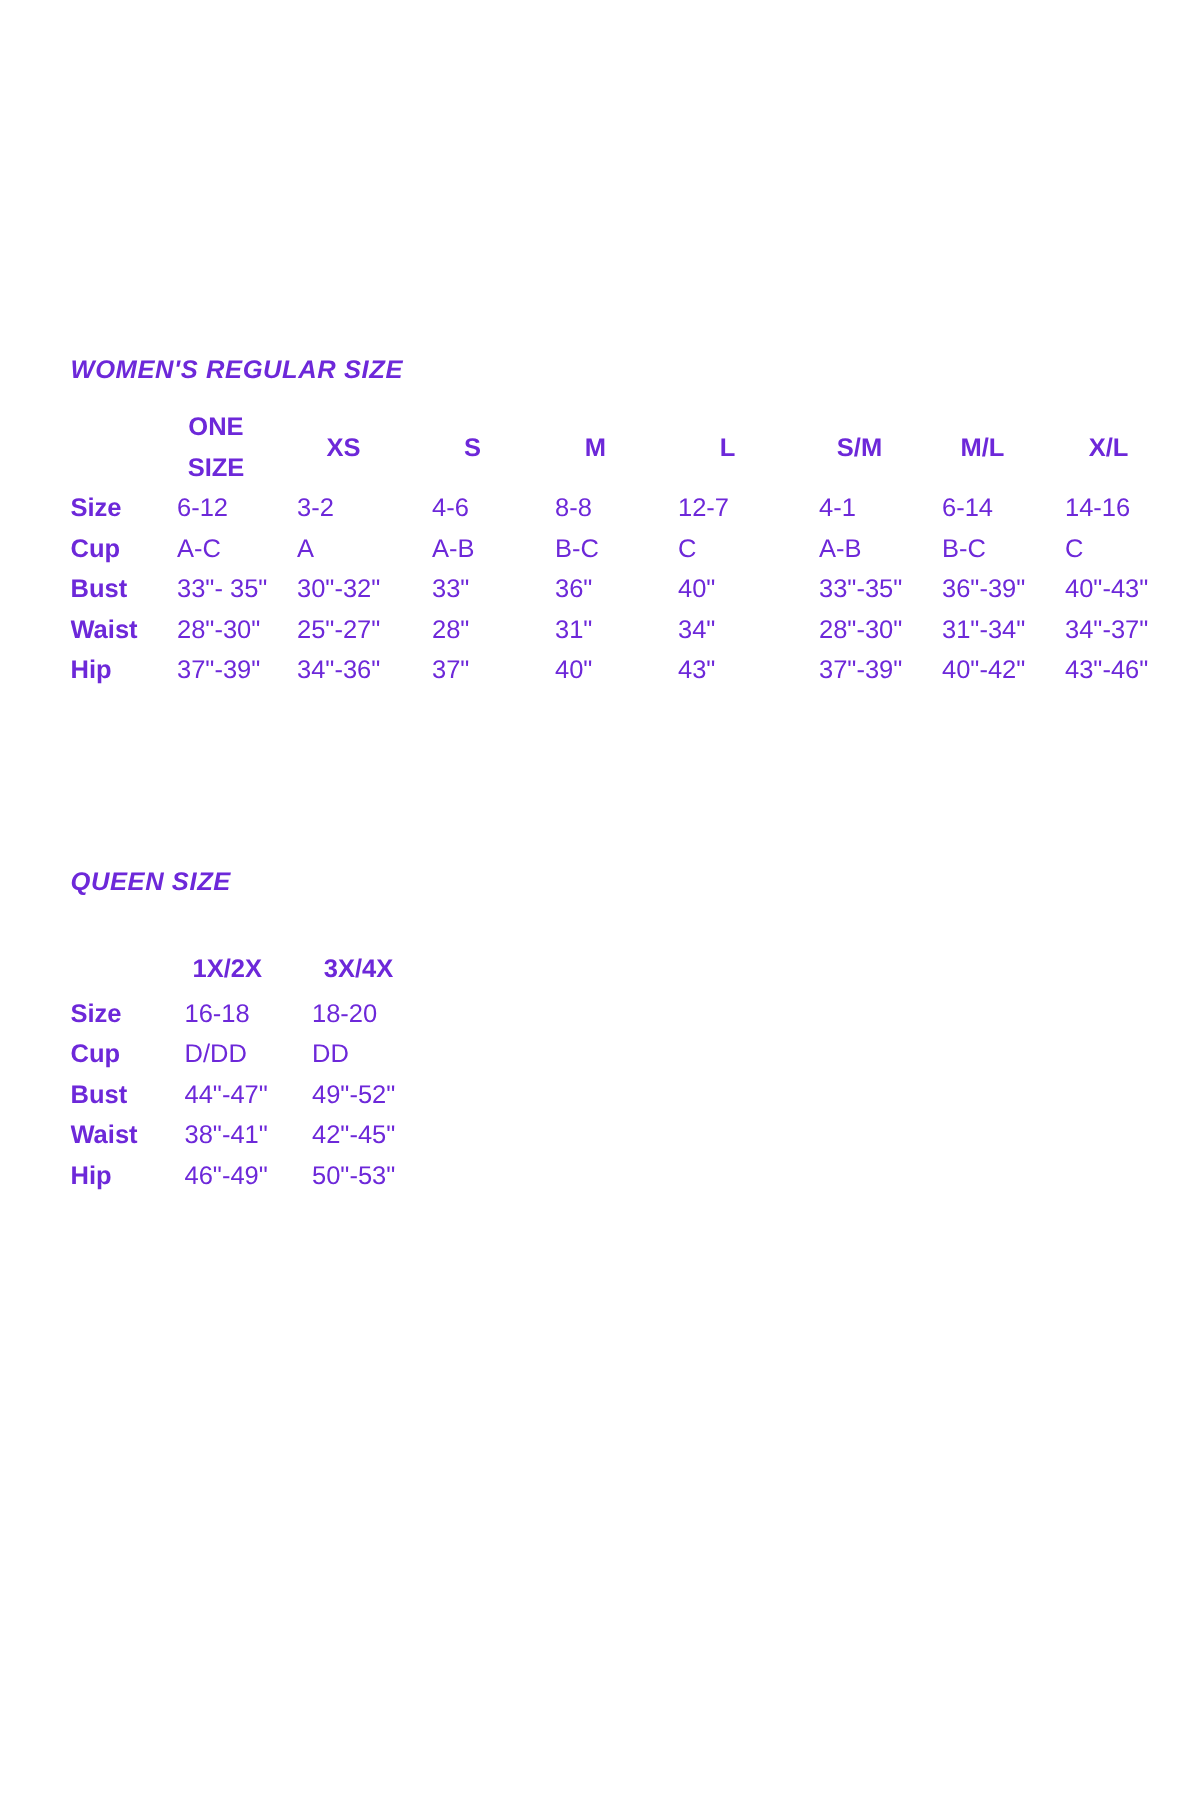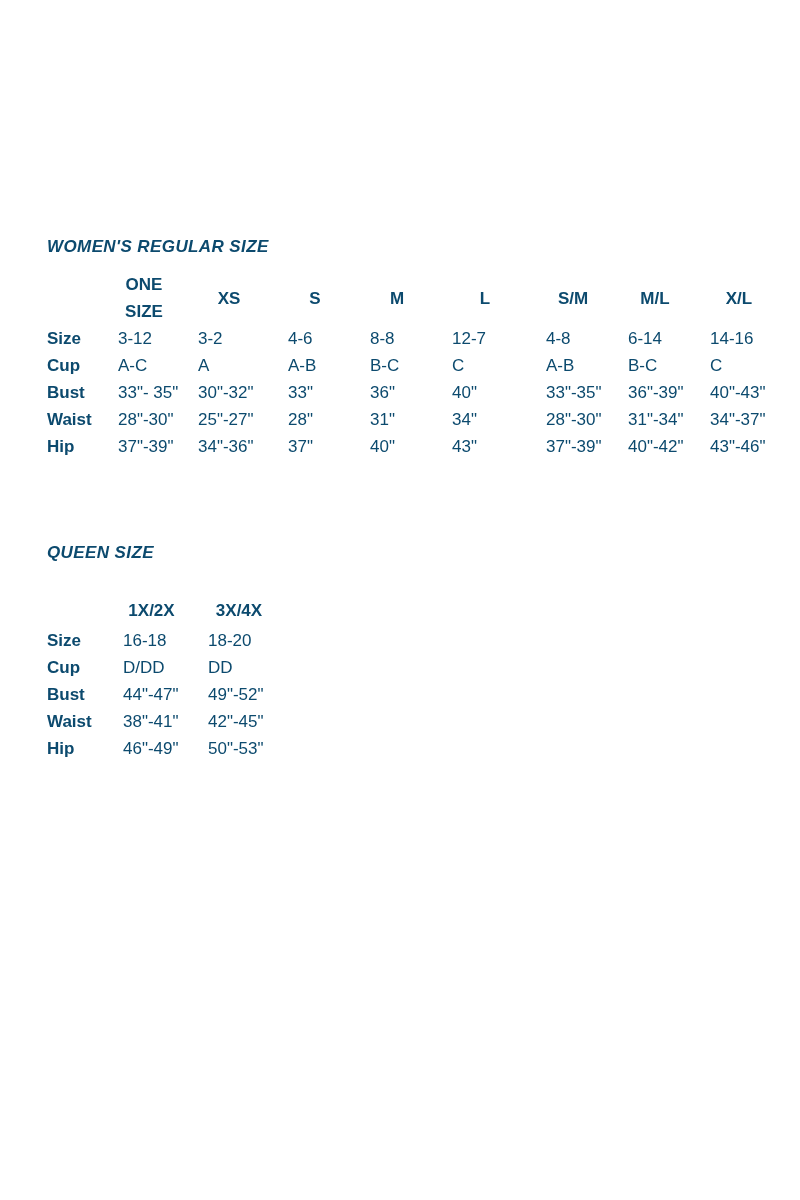--- a/index.html
+++ b/index.html
@@ -5,31 +5,31 @@
   html, body { margin: 0; padding: 0; background: #ffffff; }
   .page {
     position: relative;
     width: 800px;
     height: 1200px;
     box-sizing: border-box;
     padding: 235px 0 0 47px;
     overflow: hidden;
     background: #ffffff;
     font-family: "Liberation Sans", sans-serif;
-    color: #0c4a6e;
+    color: #6d28d9;
   }
   .section-title {
     margin: 0;
     font-size: 17px;
     line-height: 24px;
     font-style: italic;
     font-weight: 700;
     letter-spacing: 0.4px;
   }
-  .section-title--queen { margin-top: 81px; }
+  .section-title--queen { margin-top: 116px; }
   .size-table {
     border-collapse: collapse;
     table-layout: fixed;
   }
   .size-table--regular { margin-top: 12px; }
   .size-table--queen   { margin-top: 32px; }
   .size-table th, .size-table td {
     font-size: 17px;
     line-height: 27px;
     padding: 0;
@@ -81,26 +81,26 @@
           <th>M</th>
           <th>L</th>
           <th>S/M</th>
           <th>M/L</th>
           <th>X/L</th>
         </tr>
       </thead>
       <tbody>
         <tr>
           <td class="row-label">Size</td>
-          <td>3-12</td>
+          <td>6-12</td>
           <td>3-2</td>
           <td>4-6</td>
           <td>8-8</td>
           <td>12-7</td>
-          <td>4-8</td>
+          <td>4-1</td>
           <td>6-14</td>
           <td>14-16</td>
         </tr>
         <tr>
           <td class="row-label">Cup</td>
           <td>A-C</td>
           <td>A</td>
           <td>A-B</td>
           <td>B-C</td>
           <td>C</td>

